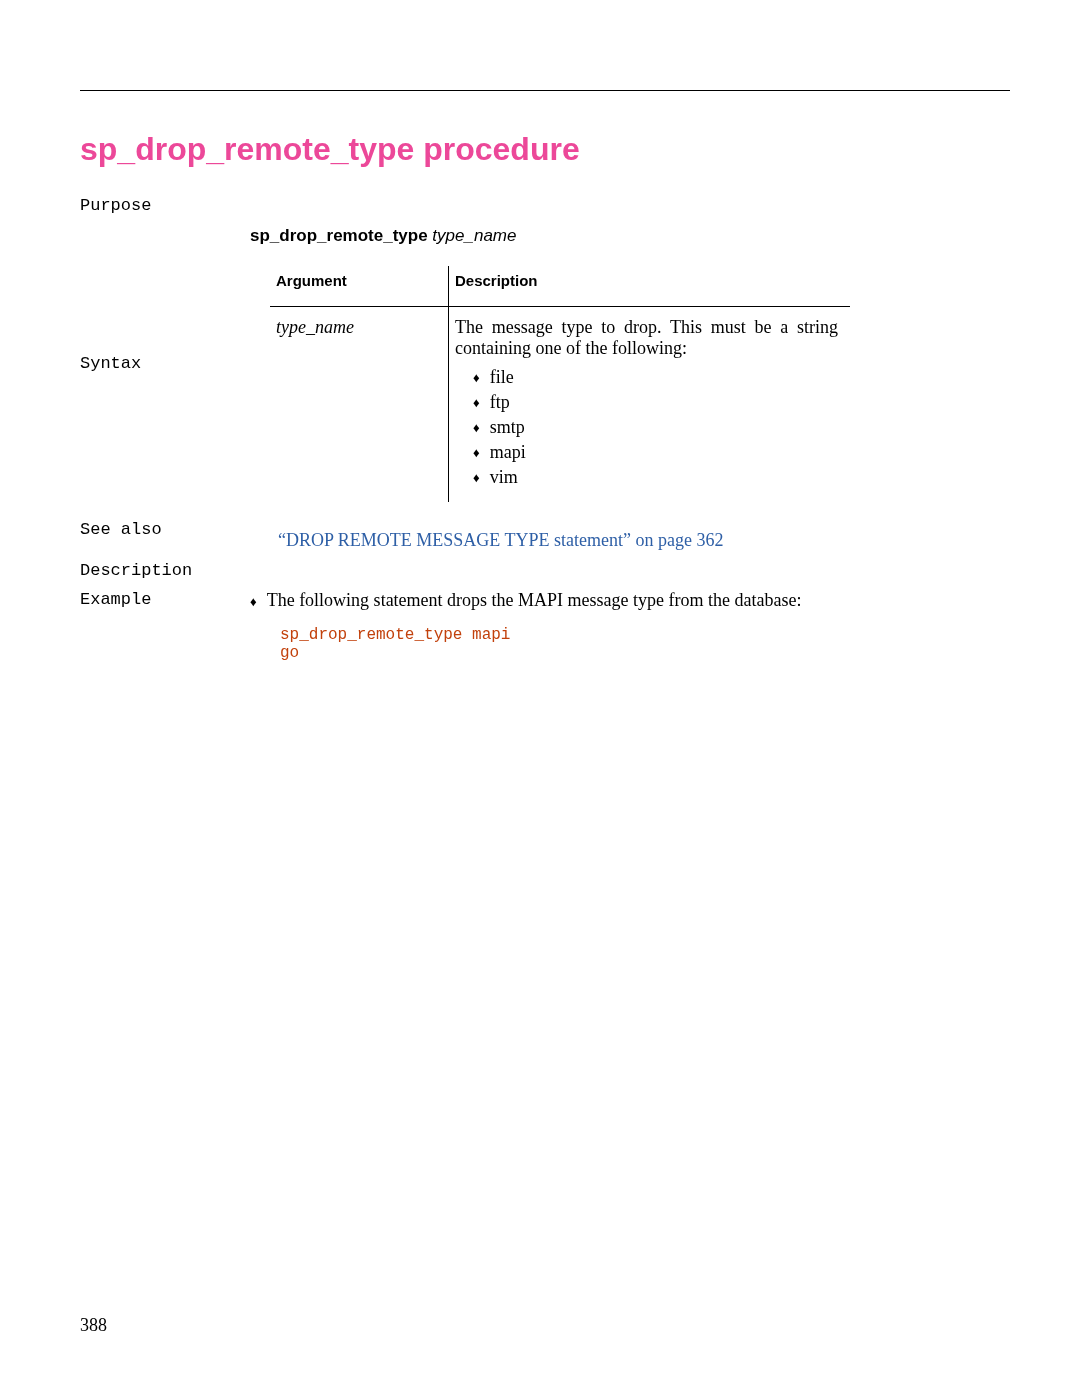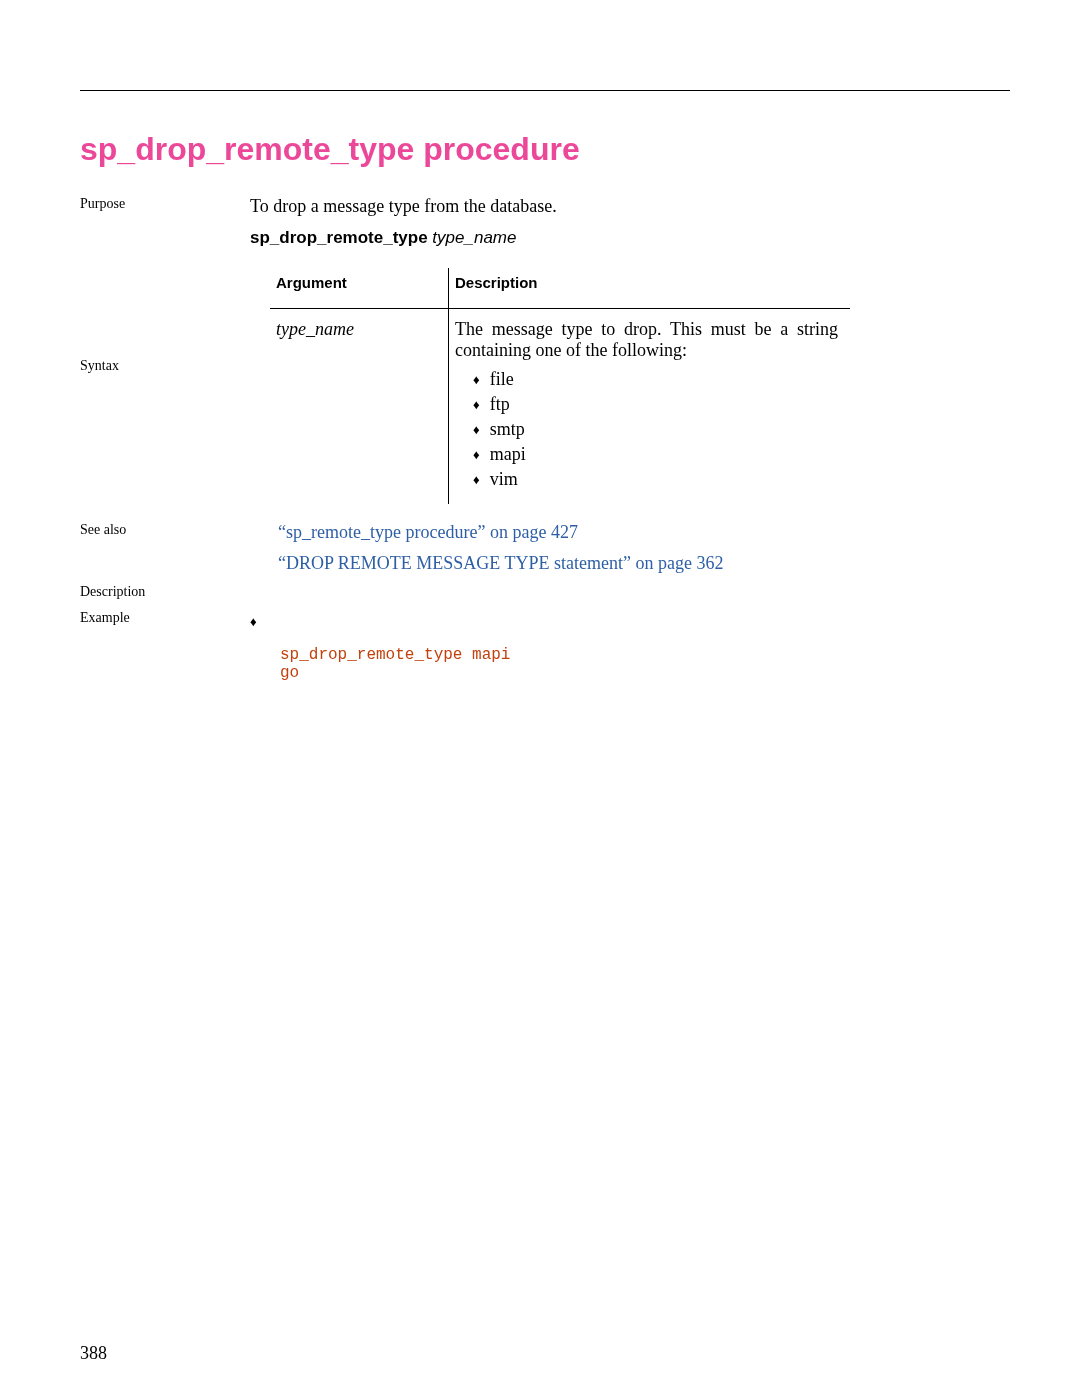--- a/index.html
+++ b/index.html
@@ -25,22 +25,22 @@
     margin: 0 0 28px 0;
   }
   .row {
     display: flex;
     align-items: flex-start;
     margin-bottom: 10px;
   }
   .label-col {
     width: 170px;
     flex-shrink: 0;
-    font-family: Liberation Serif, serif;
-    font-size: 14px;
+    font-family: Liberation Mono, monospace;
+    font-size: 17px;
   }
   .content-col {
     flex: 1;
   }
   .syntax-line {
     font-family: Arial, Helvetica, sans-serif;
     font-size: 17px;
   }
   .syntax-bold { font-weight: bold; }
   .syntax-arg { font-style: italic; font-weight: normal; }
@@ -104,36 +104,35 @@
     line-height: 24px;
   }
   pre.code {
     font-family: "Courier New", monospace;
     font-size: 16px;
     color: #c2410c;
     margin: 12px 0 0 30px;
   }
   .page-num {
     position: absolute;
-    bottom: 24px;
+    bottom: 52px;
     left: 80px;
     font-size: 18px;
     text-align: center;
   }
 </style>
 </head>
 <body>
 
 <hr class="topline">
 
 <h1 class="page-title">sp_drop_remote_type procedure</h1>
 
 <div class="row">
   <div class="label-col">Purpose</div>
-  <div class="content-col">To drop a message type from the database.</div>
 </div>
 
 <div class="row" style="margin-bottom:0;align-items:center;">
   <div class="label-col">Syntax</div>
   <div class="content-col">
     <span class="syntax-line">
       <span class="syntax-bold">sp_drop_remote_type </span><span class="syntax-arg">type_name</span>
     </span>
 
     <table class="arg-table">
@@ -158,33 +157,33 @@
           </td>
         </tr>
       </tbody>
     </table>
   </div>
 </div>
 
 <div class="row" style="margin-top:18px;gap:28px;">
   <div class="label-col">See also</div>
   <div class="content-col">
-    <div><a href="#" class="xref">“sp_remote_type procedure” on page 427</a></div>
     <div style="margin-top:10px;"><a href="#" class="xref">“DROP REMOTE MESSAGE TYPE statement” on page 362</a></div>
   </div>
 </div>
 
 <div class="row" style="margin-top:10px;">
   <div class="label-col">Description</div>
 </div>
 
 <div class="row">
   <div class="label-col">Example</div>
   <div class="content-col">
     <div class="example-bullet">
       <span class="dia">♦</span>
+      <span>The following statement drops the MAPI message type from the database:</span>
     </div>
     <pre class="code">sp_drop_remote_type mapi
 go</pre>
   </div>
 </div>
 
 <div class="page-num">388</div>
 
 </body></html>

